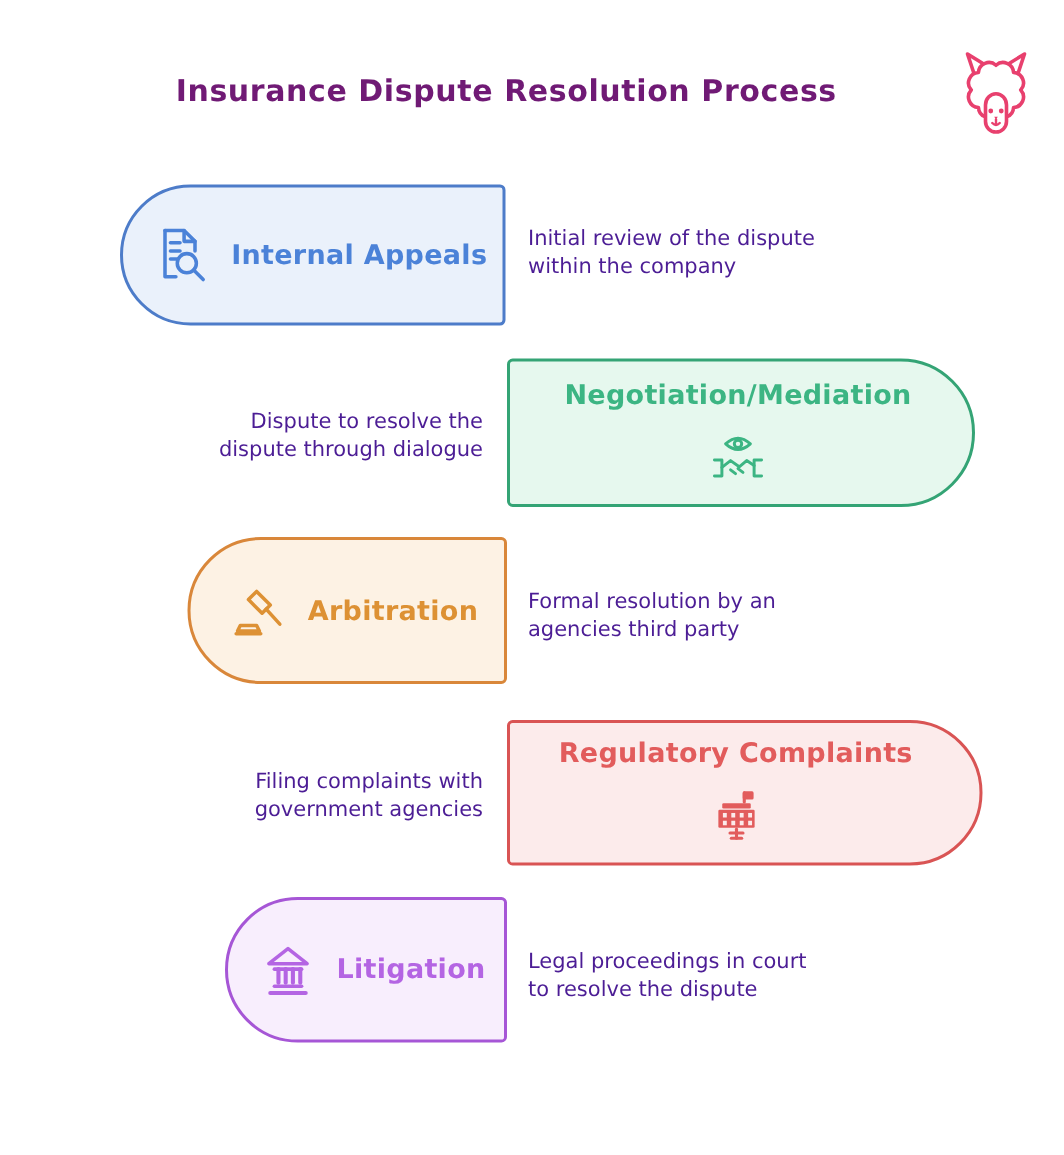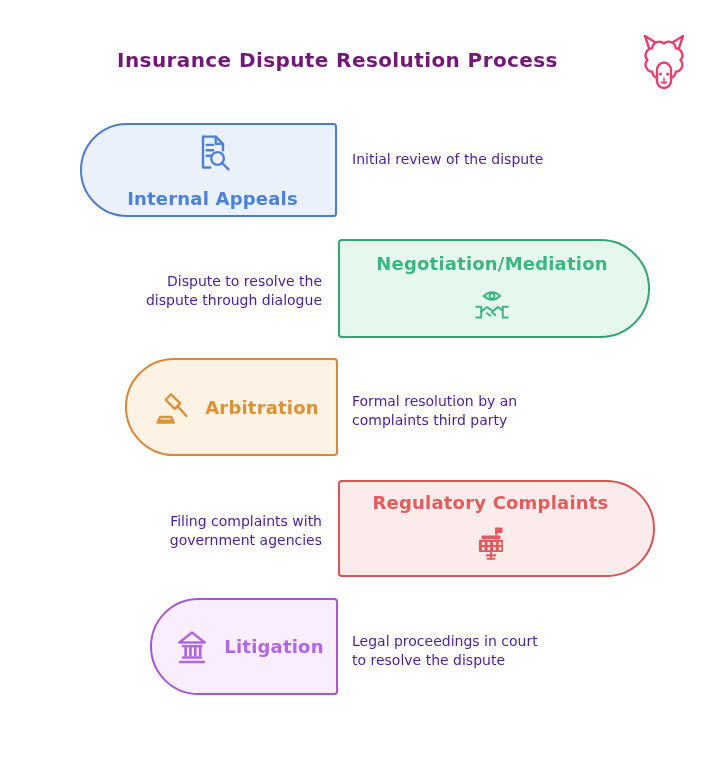--- a/index.html
+++ b/index.html
@@ -15,21 +15,21 @@
   .logo{position:absolute;left:634px;top:32px;width:60px;height:64px;color:#e8406e;}
   .card{
     position:absolute;display:flex;align-items:center;justify-content:center;
     border:2px solid var(--border);background:var(--bg);color:var(--accent);
     box-sizing:border-box;
   }
   .card .label{font-size:18px;font-weight:600;letter-spacing:.2px;white-space:nowrap;}
   .card .icon{display:flex;align-items:center;justify-content:center;flex:0 0 auto;}
   .round-left{border-radius:52px 4px 4px 52px;}
   .round-right{border-radius:4px 52px 52px 4px;flex-direction:column;}
-  .c0{left:80px;top:123px;width:257px;height:94px;gap:14px;padding:0 10px 0 18px;flex-direction:column;}
+  .c0{left:80px;top:123px;width:257px;height:94px;gap:14px;padding:0 10px 0 18px;}
   .c1{left:338px;top:239px;width:312px;height:99px;gap:12px;padding:0 16px 0 12px;}
   .c2{left:125px;top:358px;width:213px;height:98px;gap:13px;padding:0 8px 0 16px;}
   .c3{left:338px;top:480px;width:317px;height:97px;gap:12px;padding:0 16px 0 4px;}
   .c4{left:150px;top:598px;width:188px;height:97px;gap:12px;padding:0 6px 0 14px;text-align:center;}
   .desc{
     position:absolute;font-size:14px;line-height:19px;color:#4c1d95;
   }
   .d0{left:352px;top:150px;text-align:left;}
   .d1{right:387px;top:272px;width:250px;text-align:right;}
   .d2{left:352px;top:392px;text-align:left;}
@@ -68,20 +68,21 @@
           <path d="M15 19 H22"></path>
           <path d="M15 25 H20"></path>
         <circle cx="27" cy="28" r="7"></circle>
         <path d="M32 33 L39 40"></path>
       </svg>
     </span>
     <span class="label">Internal Appeals</span>
   </div>
   <div class="desc d0">
     <div>Initial review of the dispute</div>
+    <div>within the company</div>
   </div>
 
   <div class="card round-right c1" style="--accent: #3cb583; --border: #34a475; --bg: #e6f8ee;">
     <span class="label">Negotiation/Mediation</span>
     <span class="icon">
       <svg width="38" height="38" viewBox="0 0 46 44" fill="none" stroke="currentColor" stroke-width="2.4" stroke-linecap="round" stroke-linejoin="round">
         <path d="M13 11 Q23 2 33 11 Q23 20 13 11 Z"></path>
         <circle cx="23" cy="11" r="3"></circle>
         <path d="M4 24 H10 V37 H4"></path>
         <path d="M42 24 H36 V37 H42"></path>
@@ -102,21 +103,21 @@
         <path d="M21 8 L31 18 L25 24 L15 14 Z"></path>
         <path d="M28 21 L38 32"></path>
         <path d="M9 33 H21 L23 37 H7 Z"></path>
         <path d="M6 39 H24"></path>
       </svg>
     </span>
     <span class="label">Arbitration</span>
   </div>
   <div class="desc d2">
     <div>Formal resolution by an</div>
-    <div>complaints third party</div>
+    <div>agencies third party</div>
   </div>
 
   <div class="card round-right c3" style="--accent: #e25c5c; --border: #d95454; --bg: #fcebeb;">
     <span class="label">Regulatory Complaints</span>
     <span class="icon">
       <svg width="38" height="40" viewBox="0 0 44 44" fill="none" stroke="currentColor" stroke-width="2.4" stroke-linecap="round" stroke-linejoin="round">
         <path d="M28 3 V10"></path>
         <path d="M28 3 H34 V7 H28 Z" fill="currentColor"></path>
         <rect x="11" y="11" width="22" height="4" rx="1" fill="currentColor" stroke="none"></rect>
         <rect x="8" y="16" width="28" height="14" rx="1" fill="currentColor" stroke="none"></rect>

